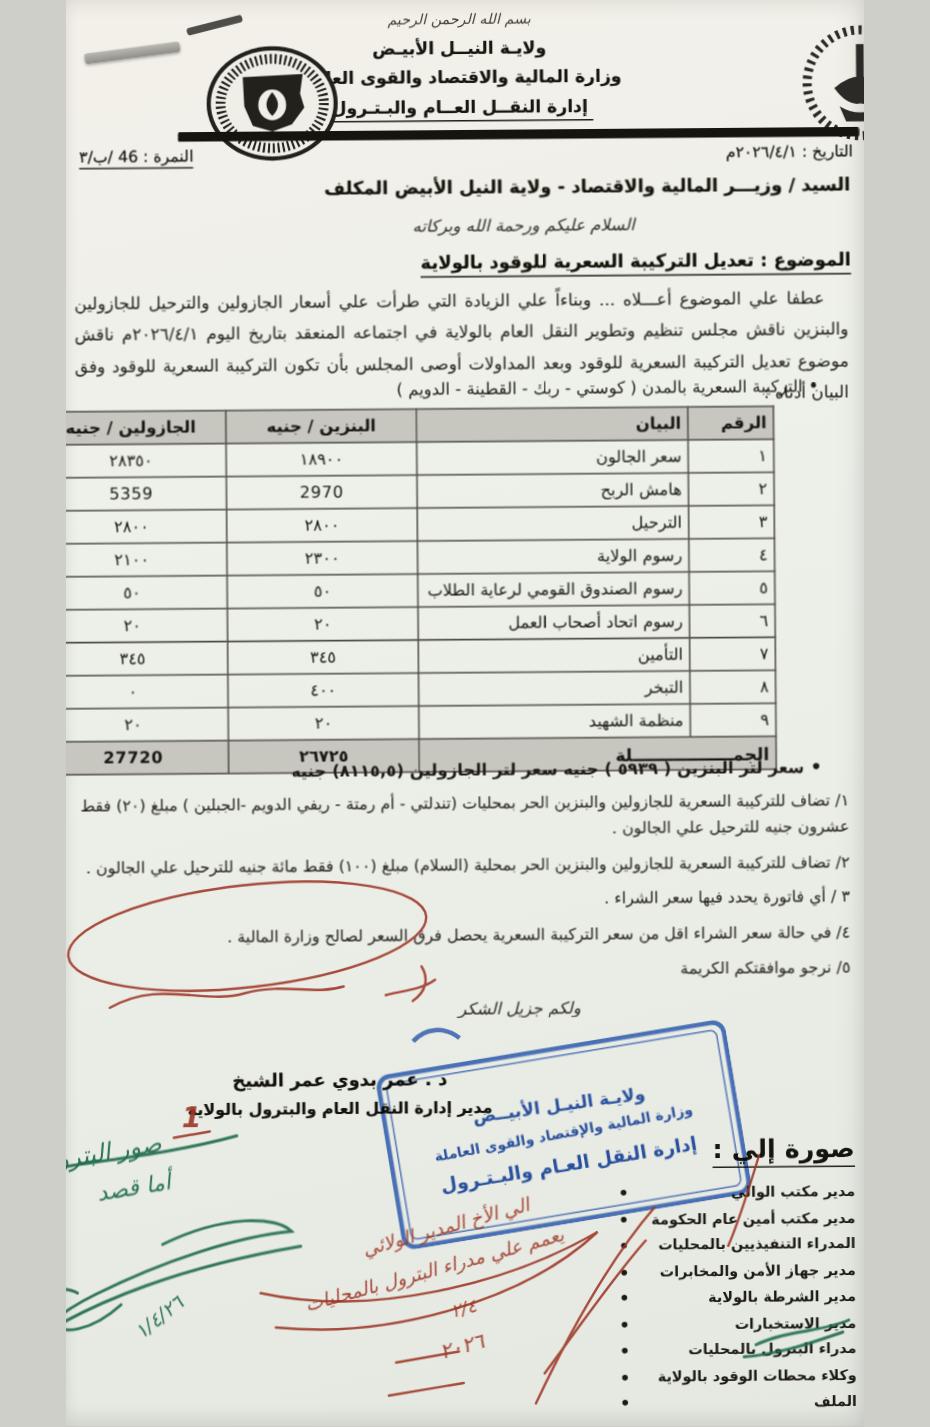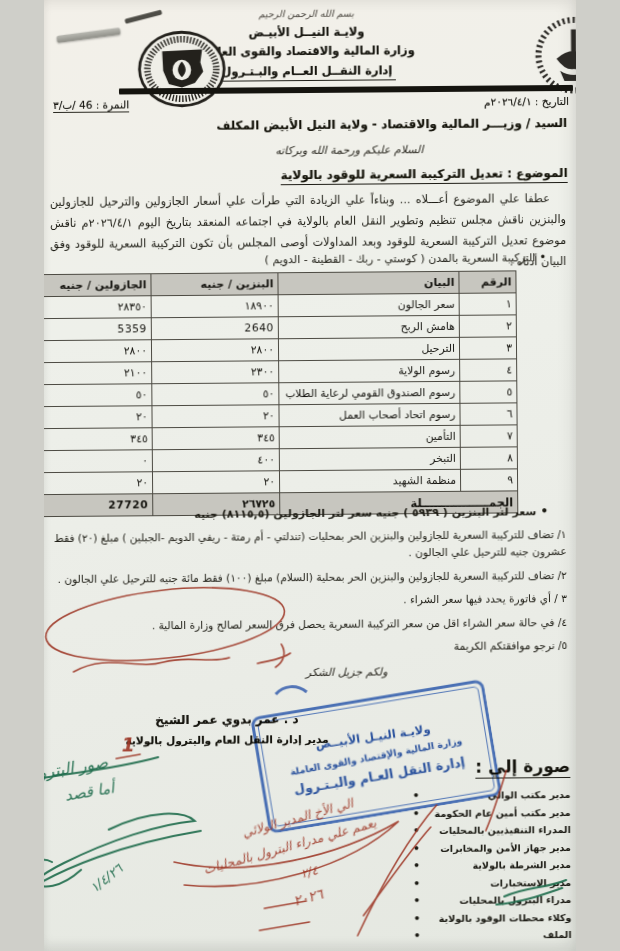--- a/index.html
+++ b/index.html
@@ -36,21 +36,21 @@
   .cities{top:252px;right:28px;}
   .liters{top:506px;right:28px;font-weight:bold;}
 
   
   .tblwrap{top:272px;right:58px;width:468px;}
   table{border-collapse:collapse;width:100%;table-layout:fixed;font-size:10.8px;color:#161510;}
   th,td{border:1.2px solid #4c4a42;padding:1px 4px;height:19px;overflow:hidden;white-space:nowrap;}
   thead th{background:#c7c6bf;font-weight:bold;font-size:11px;}
   .c-num{width:48px;text-align:right;}
   .c-item{width:172px;text-align:right;}
-  .c-val{width:118px;text-align:right;letter-spacing:.5px;margin-top:21px;}
+  .c-val{width:118px;text-align:center;letter-spacing:.5px;margin-top:21px;}
   tfoot td{background:#c7c6bf;font-weight:bold;}
   .total-label{text-align:right;font-size:11.5px;}
 
   
   .notes{top:528px;right:10px;left:8px;font-size:10.6px;line-height:1.65;color:#1d1c14;}
   .notes div{margin-bottom:6px;}
   .thanks{top:666px;right:190px;font-size:11px;font-style:italic;color:#2a2820;}
 
   
   .sig{top:712px;left:58px;width:246px;text-align:center;z-index:5;}
@@ -141,21 +141,21 @@
             <tr>
               <td class="c-num">١</td>
               <td class="c-item">سعر الجالون</td>
               <td class="c-val">١٨٩٠٠</td>
               <td class="c-val">٢٨٣٥٠</td>
             </tr>
 
             <tr>
               <td class="c-num">٢</td>
               <td class="c-item">هامش الربح</td>
-              <td class="c-val">2640</td>
+              <td class="c-val">2970</td>
               <td class="c-val">5359</td>
             </tr>
 
             <tr>
               <td class="c-num">٣</td>
               <td class="c-item">الترحيل</td>
               <td class="c-val">٢٨٠٠</td>
               <td class="c-val">٢٨٠٠</td>
             </tr>
 

